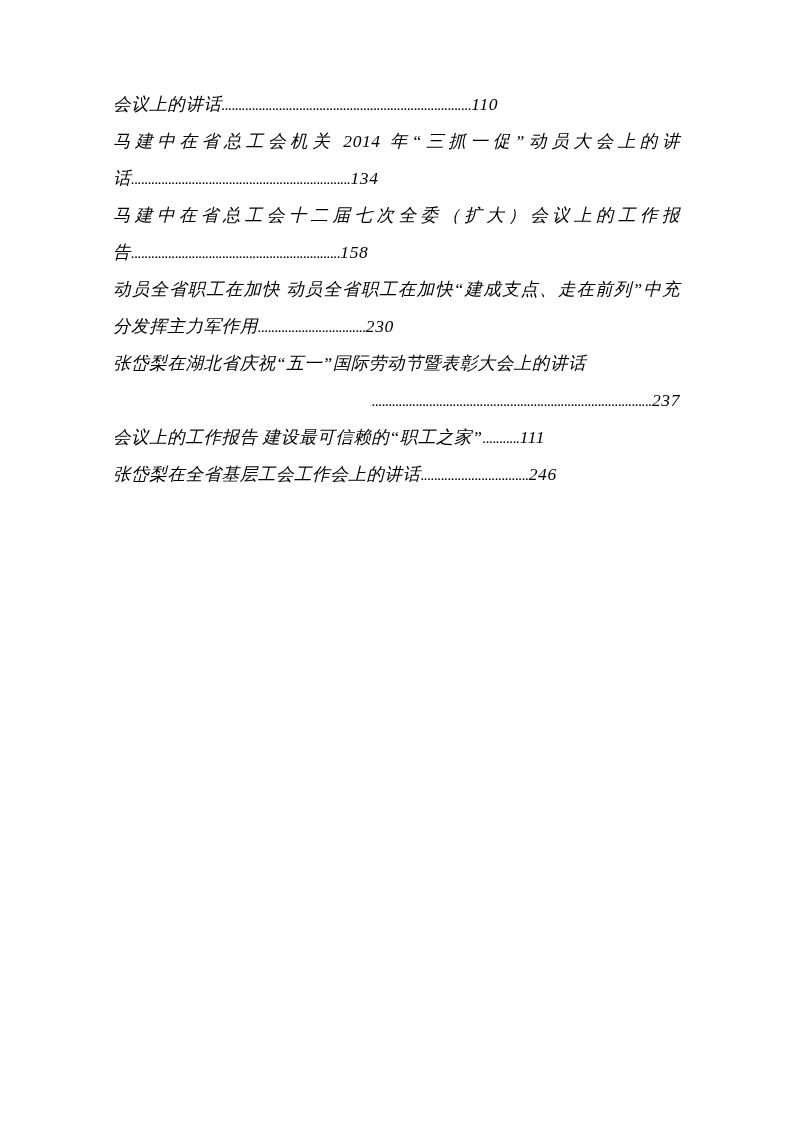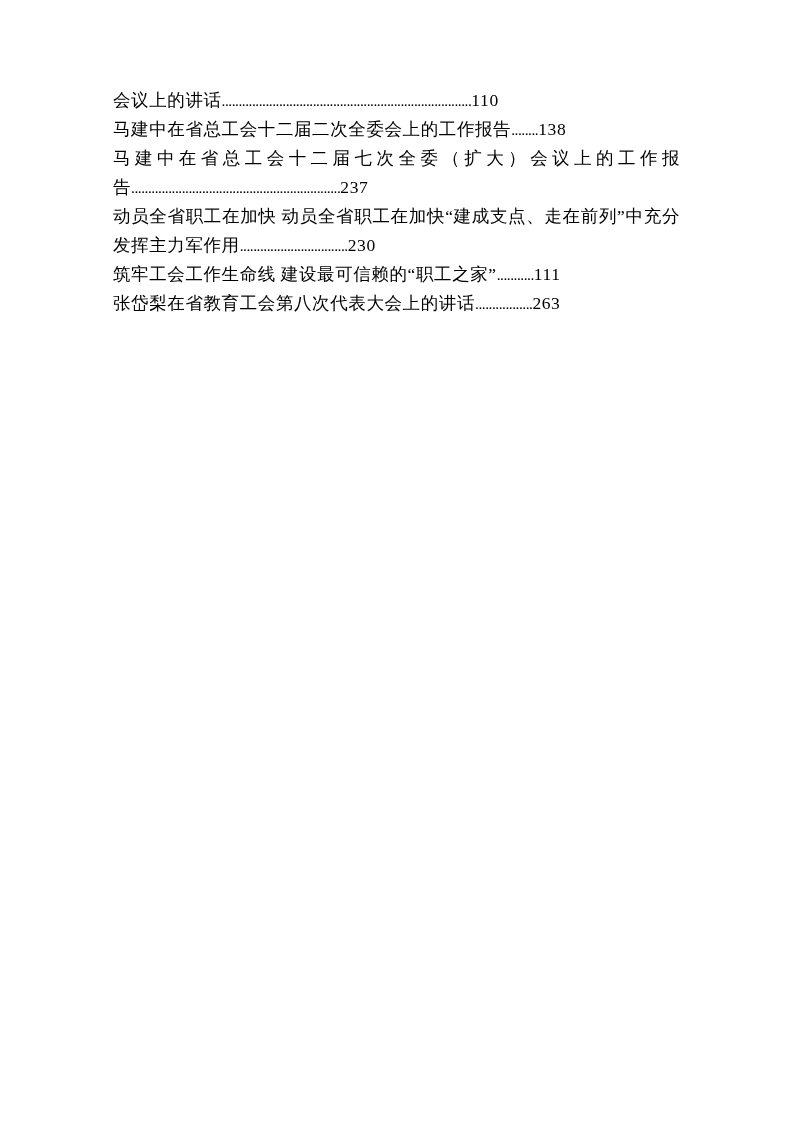--- a/index.html
+++ b/index.html
@@ -20,26 +20,27 @@
     box-sizing: border-box;
   }
   .toc {
     position: absolute;
     left: 113px;
     top: 86px;
     width: 567px;
   }
   .toc-entry {
     font-size: 17.5px;
-    line-height: 29px;
+    line-height: 37px;
     letter-spacing: 0.6px;
     color: #000000;
     word-break: break-all;
     text-align: justify;
     text-justify: inter-ideograph;
+    font-style: italic;
   }
   .toc-entry .title {
     white-space: normal;
   }
   .toc-entry .leader {
     color: #000000;
     letter-spacing: -0.5px;
     font-size: 15.5px;
   }
   .toc-entry .pg {
@@ -63,41 +64,44 @@
 <body>
 
 <div class="page">
   <div class="toc">
 
     <div class="toc-entry">
       <span class="title">会议上的讲话</span><span class="tail"><span class="leader">..........................................................................</span><span class="pg">110</span></span>
     </div>
 
 
+    <div class="toc-entry">
+      <span class="title">马建中在省总工会机关 2014 年“三抓一促”动员大会上的讲话</span><span class="tail"><span class="leader">.................................................................</span><span class="pg">134</span></span>
+    </div>
+
 
     <div class="toc-entry">
-      <span class="title">马建中在省总工会十二届二次全委会上的工作报告</span><span class="tail"><span class="leader">........</span><span class="pg">138</span></span>
-    </div>
-
-    <div class="toc-entry">
-      <span class="title">马建中在省总工会十二届七次全委（扩大）会议上的工作报告</span><span class="tail"><span class="leader">..............................................................</span><span class="pg">237</span></span>
+      <span class="title">马建中在省总工会十二届七次全委（扩大）会议上的工作报告</span><span class="tail"><span class="leader">..............................................................</span><span class="pg">158</span></span>
     </div>
 
     <div class="toc-entry">
       <span class="title">动员全省职工在加快 动员全省职工在加快“建成支点、走在前列”中充分发挥主力军作用</span><span class="tail"><span class="leader">................................</span><span class="pg">230</span></span>
     </div>
 
 
 
+    <div class="toc-entry wrapped">
+      <span class="title">张岱梨在湖北省庆祝“五一”国际劳动节暨表彰大会上的讲话</span><span class="tail"><span class="leader">...................................................................................</span><span class="pg">237</span></span>
+    </div>
 
     <div class="toc-entry">
-      <span class="title">筑牢工会工作生命线 建设最可信赖的“职工之家”</span><span class="tail"><span class="leader">...........</span><span class="pg">111</span></span>
+      <span class="title">会议上的工作报告 建设最可信赖的“职工之家”</span><span class="tail"><span class="leader">...........</span><span class="pg">111</span></span>
     </div>
 
+    <div class="toc-entry">
+      <span class="title">张岱梨在全省基层工会工作会上的讲话</span><span class="tail"><span class="leader">................................</span><span class="pg">246</span></span>
+    </div>
 
-    <div class="toc-entry">
-      <span class="title">张岱梨在省教育工会第八次代表大会上的讲话</span><span class="tail"><span class="leader">.................</span><span class="pg">263</span></span>
-    </div>
 
 
 
   </div>
 </div>
 
 </body></html>

